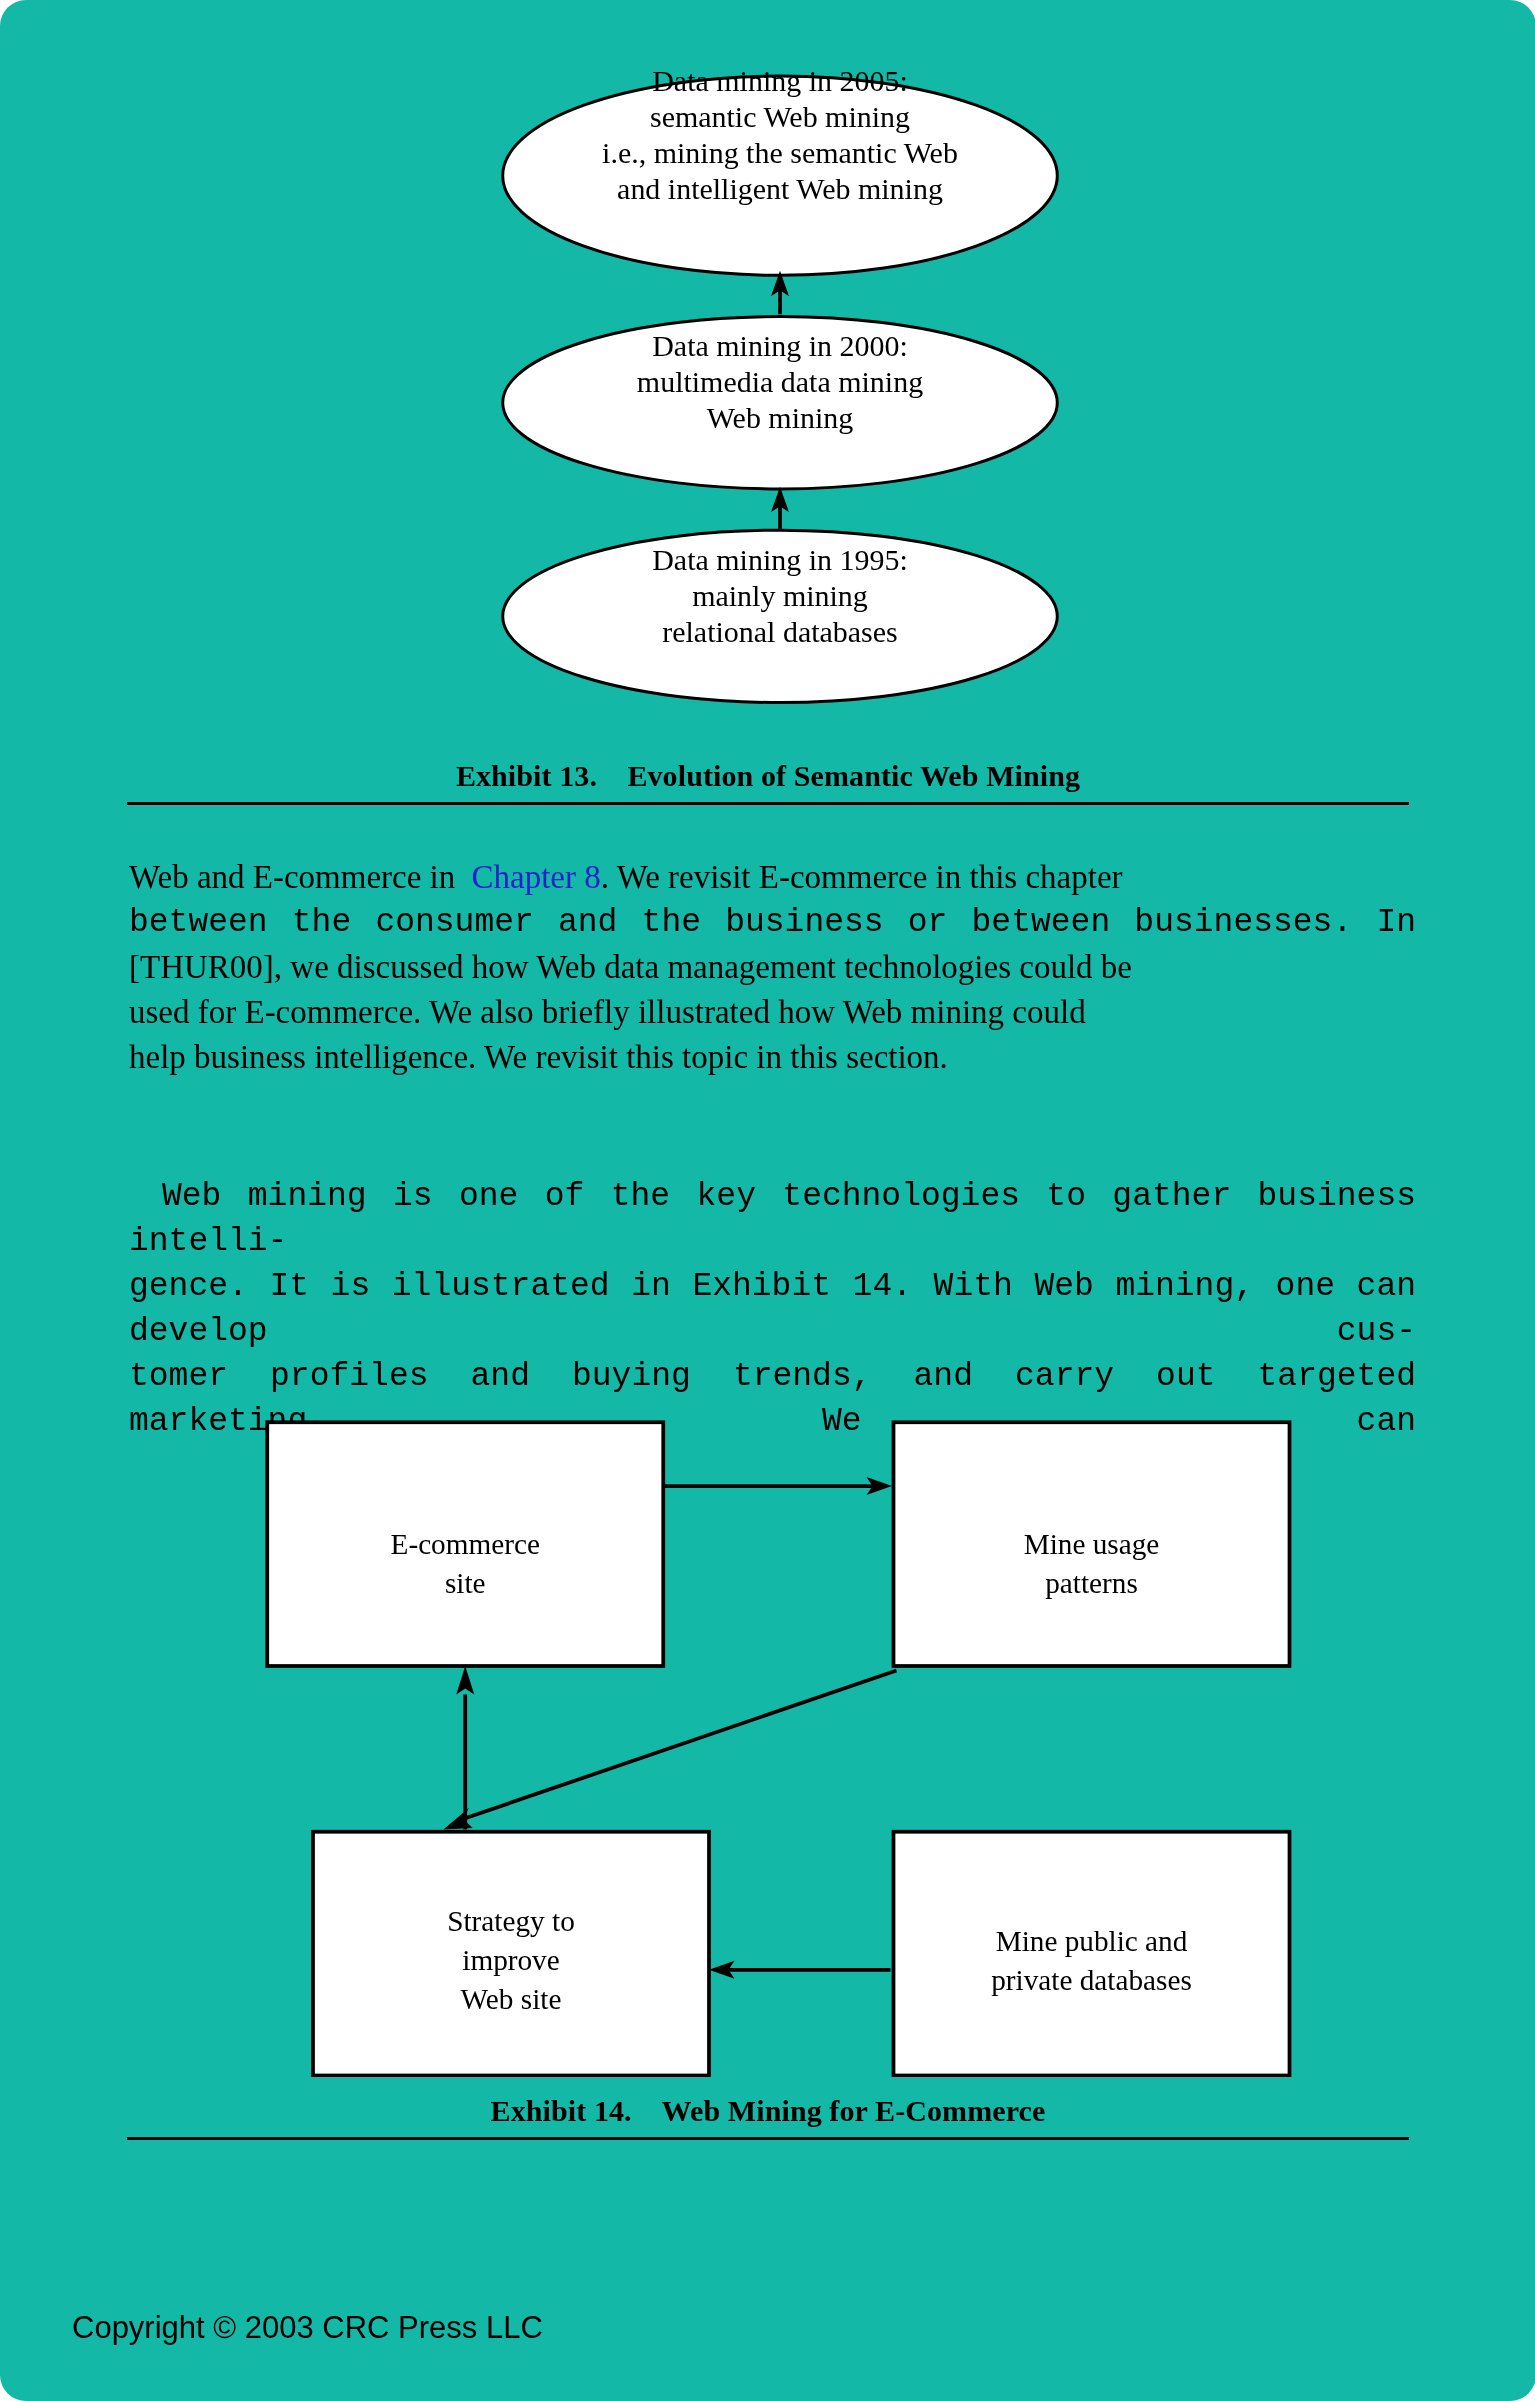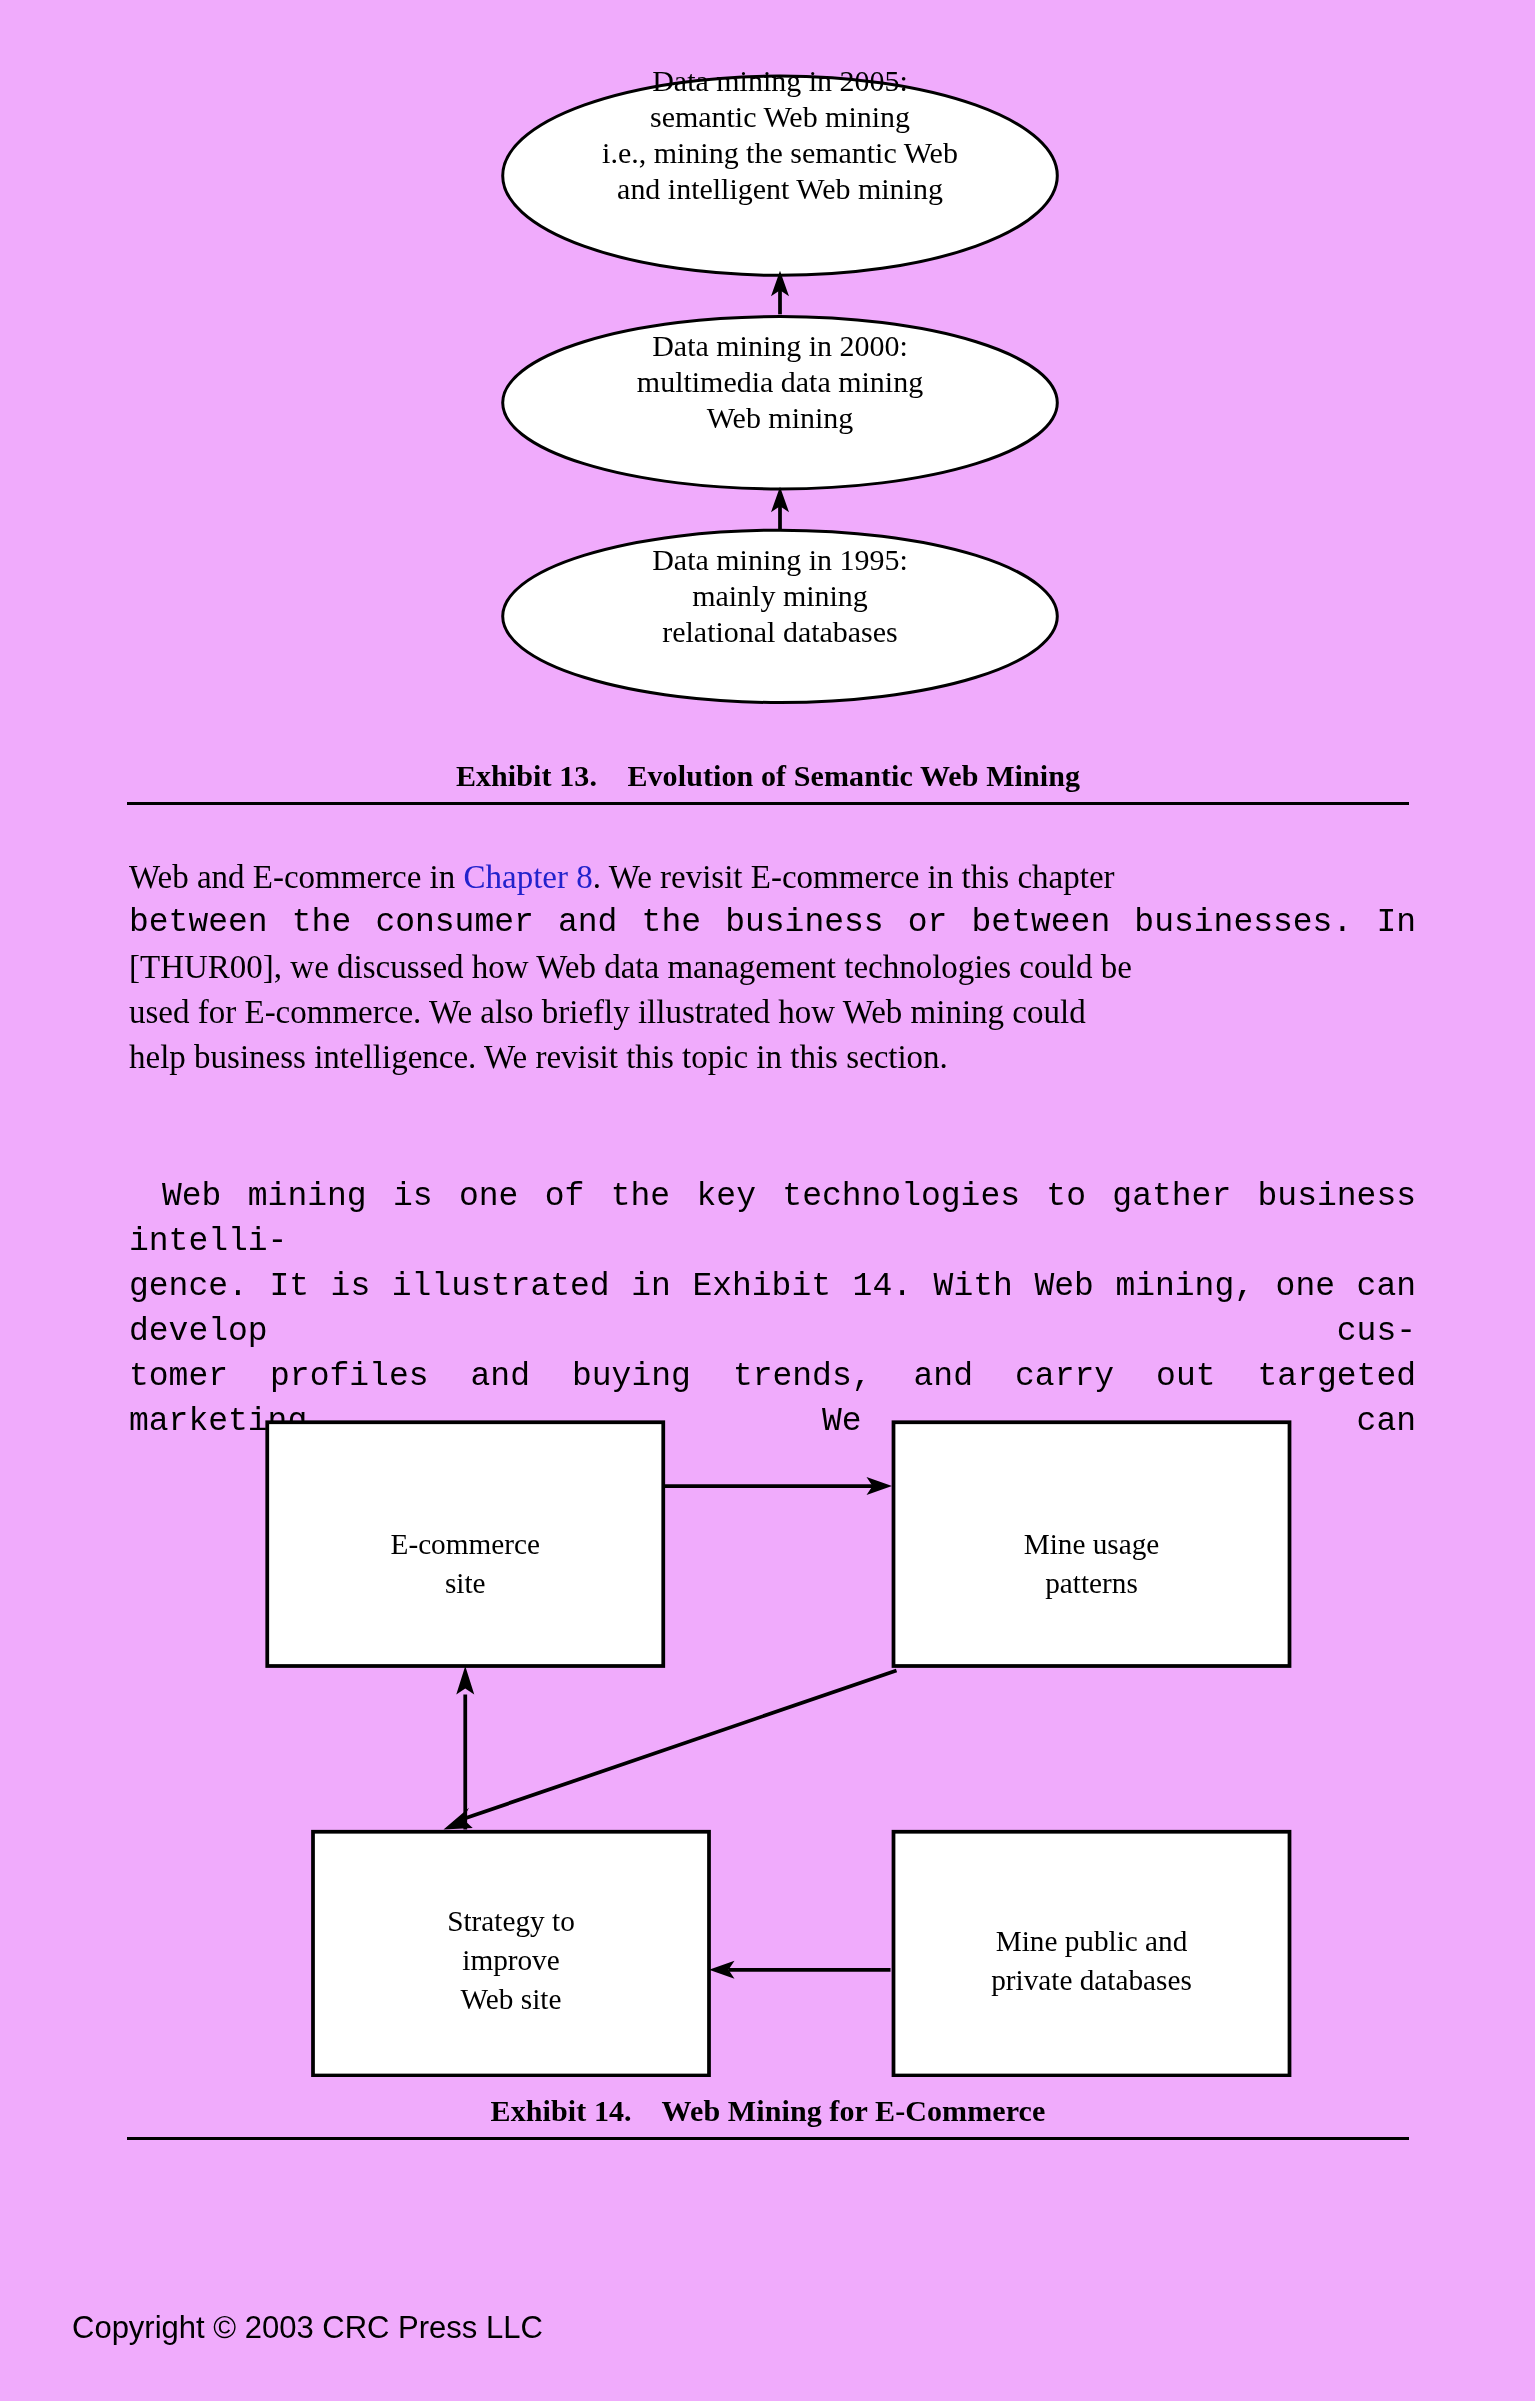--- a/index.html
+++ b/index.html
@@ -4,24 +4,25 @@
 <style>
   html, body {
     margin: 0;
     padding: 0;
     background: #ffffff;
   }
   #page {
     position: relative;
     width: 1536px;
     height: 2401px;
-    background: #f0abfc;
+    background: #14b8a6;
     font-family: "Liberation Serif", "DejaVu Serif", serif;
     color: #000000;
     overflow: hidden;
+    border-radius: 26px;
   }
 
   
   #exhibit13-figure {
     position: absolute;
     left: 450px;
     top: 52px;
     width: 660px;
     height: 682px;
   }
@@ -70,20 +71,21 @@
   .body-para .ln { display: block; white-space: pre; }
   .body-para .ln.just {
     display: block;
     text-align: justify;
     text-align-last: justify;
     white-space: normal;
     font-family: Liberation Mono, monospace;
   }
   .link {
     color: #2222cc;
+    margin-left: 8px;
   }
 
   
   #exhibit14-figure {
     position: absolute;
     left: 247px;
     top: 1402px;
     width: 1065px;
     height: 675px;
   }

